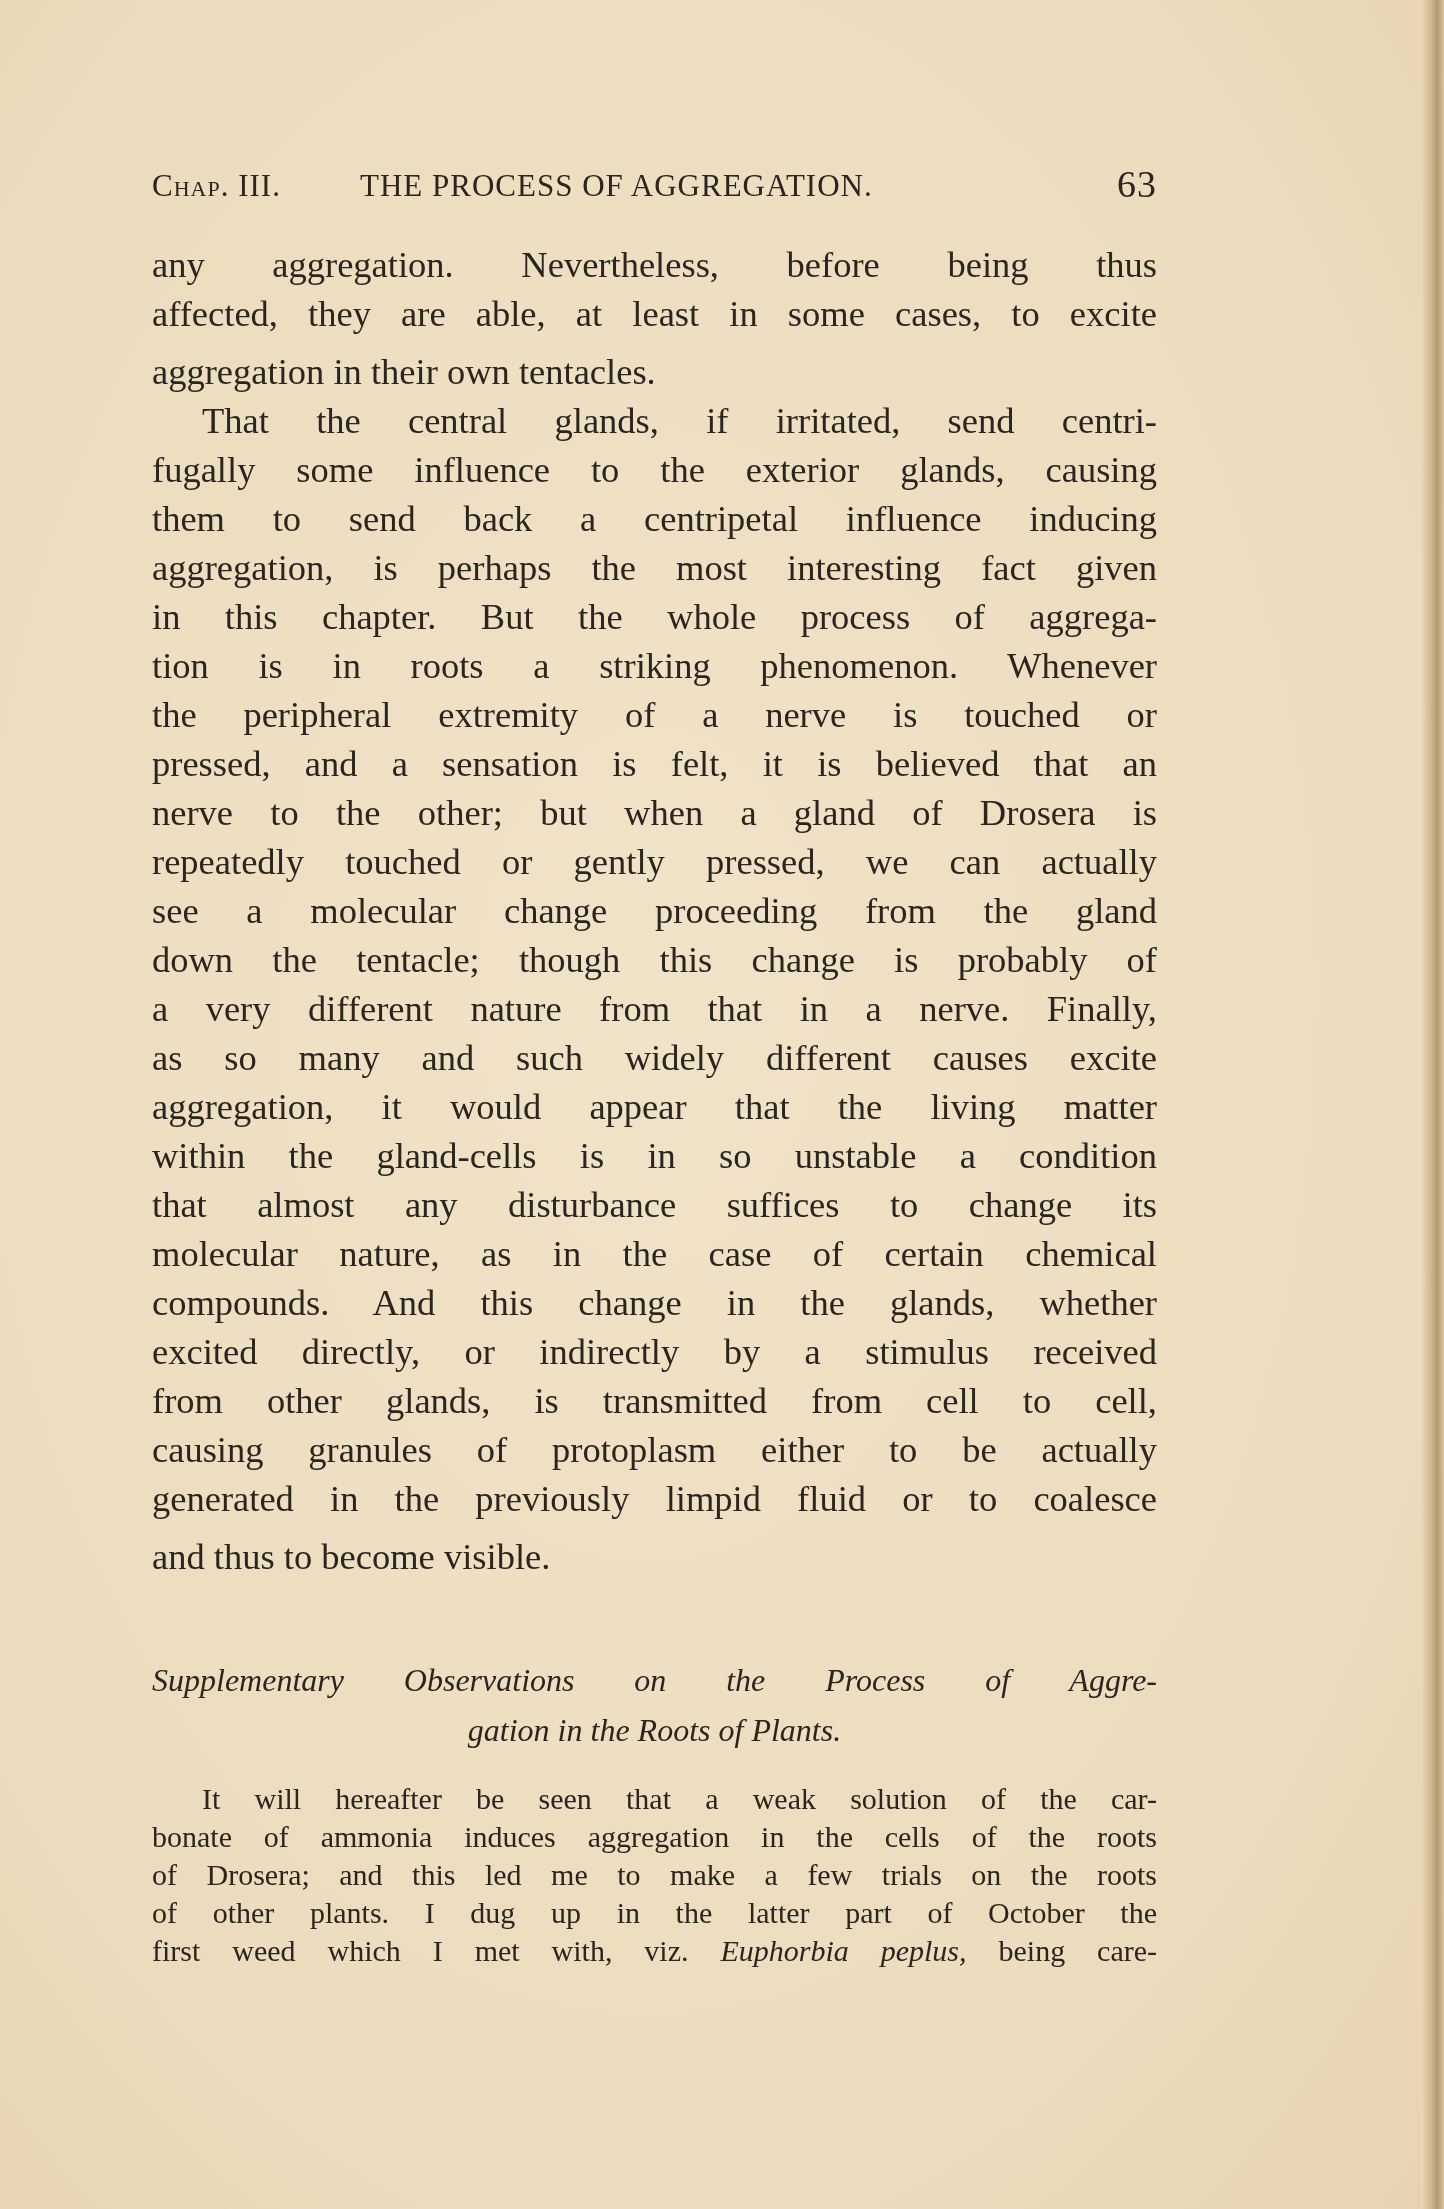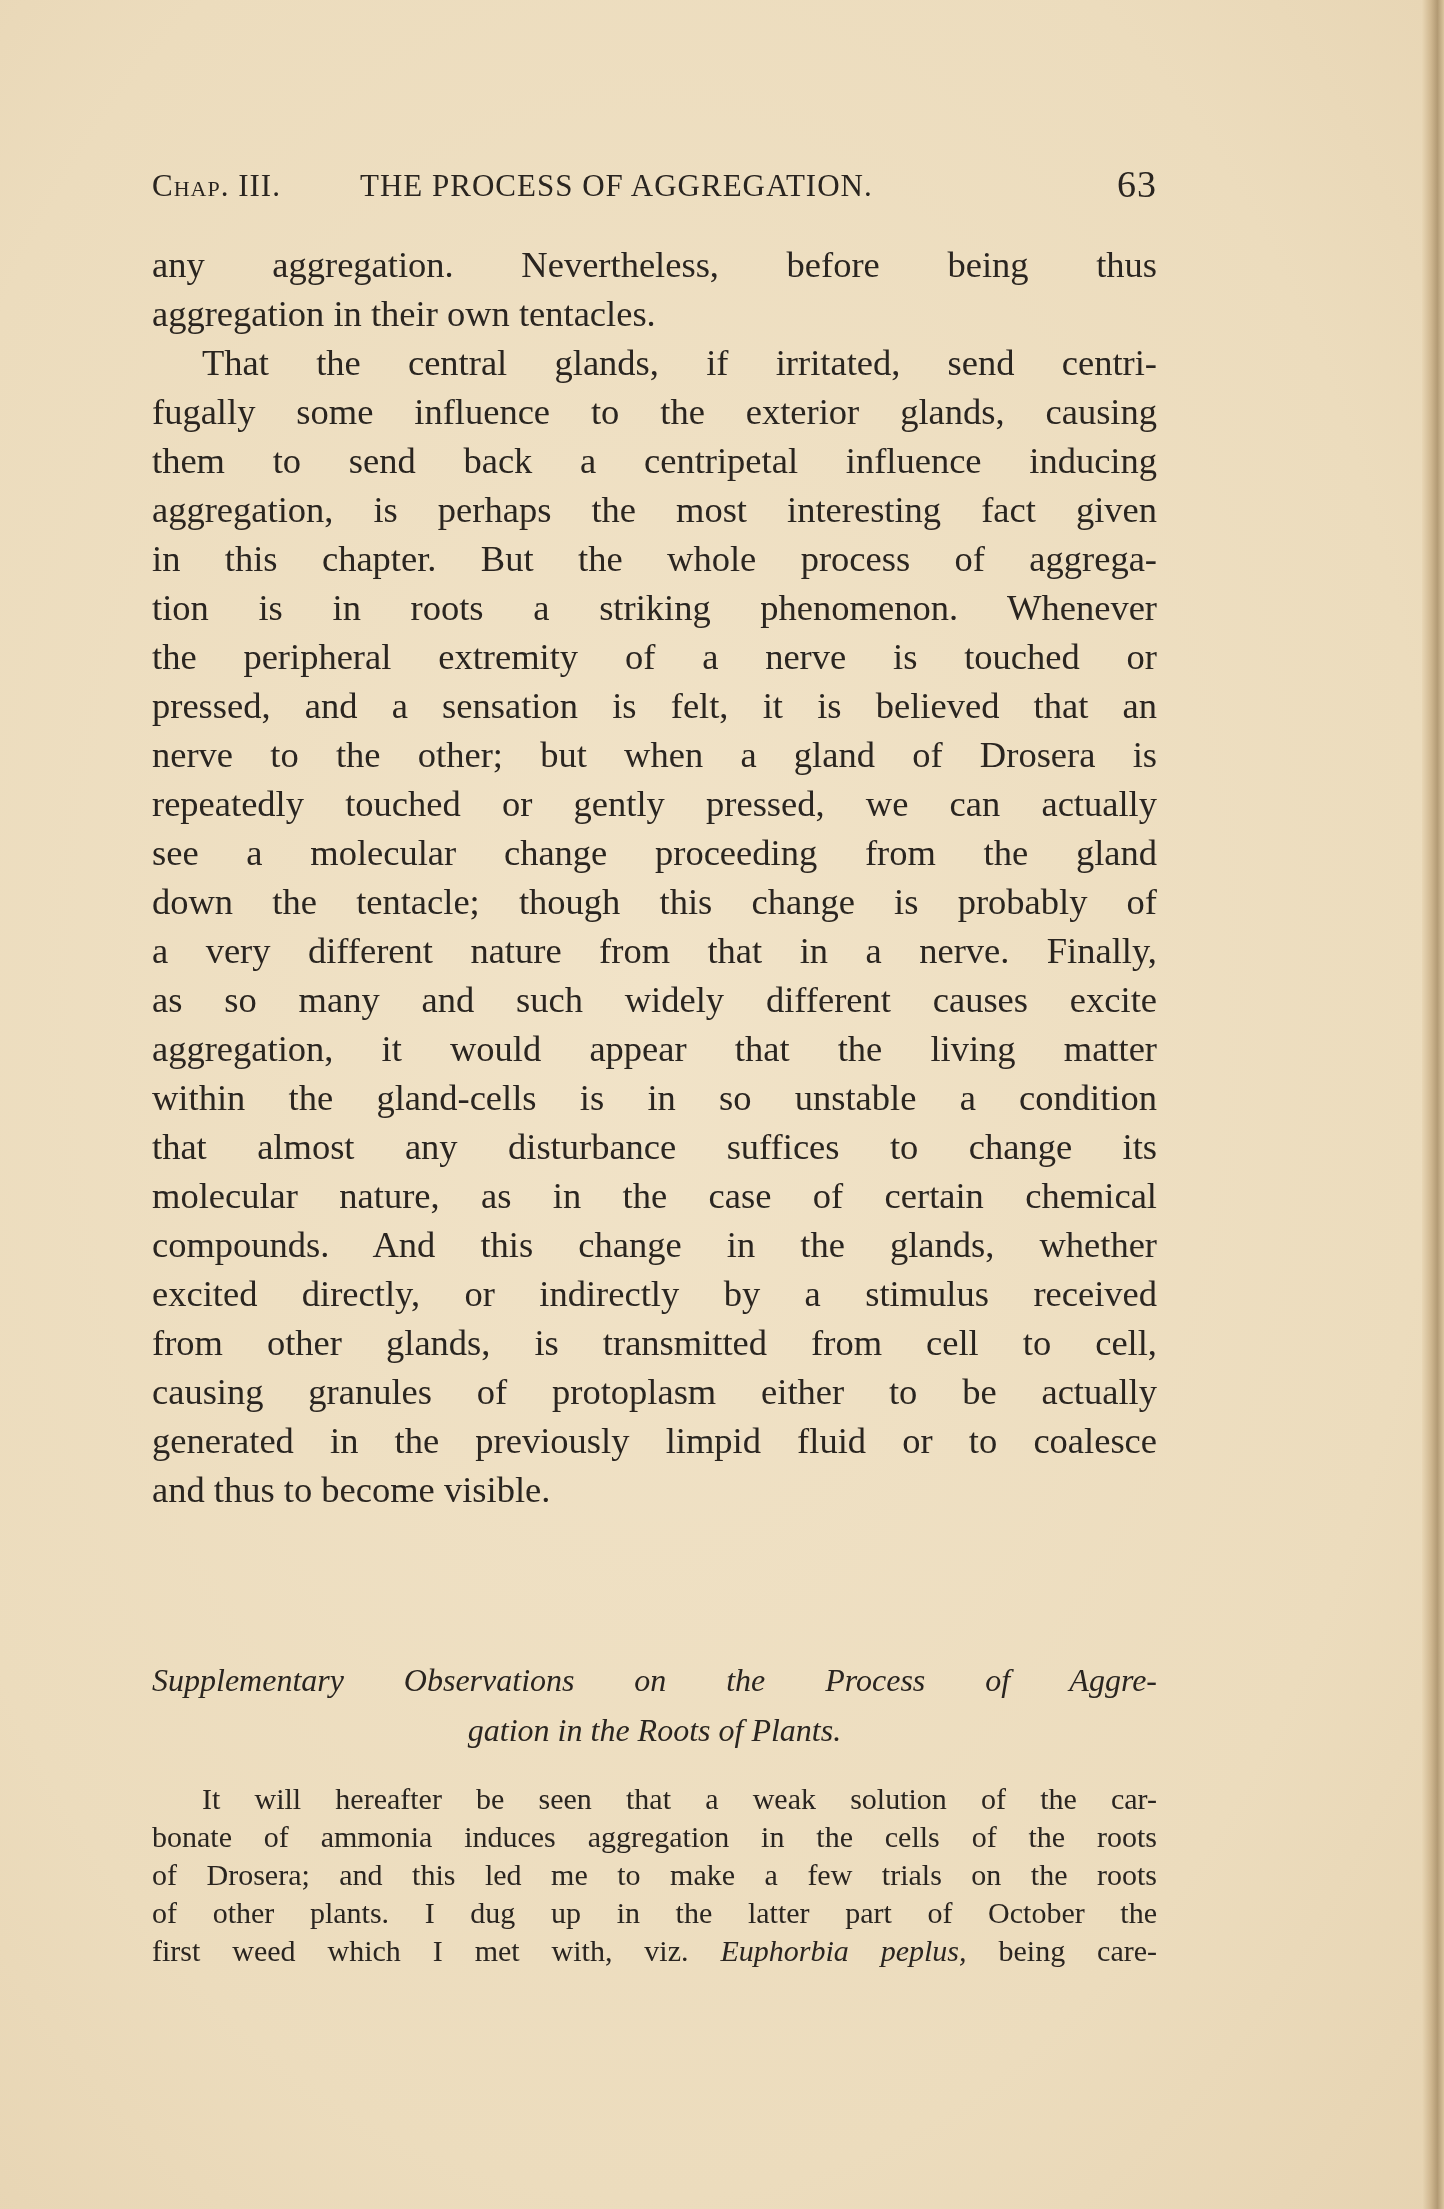--- a/index.html
+++ b/index.html
@@ -28,21 +28,21 @@
   .running-head .title { position: absolute; left: 208px; top: 6px; }
   .running-head .num { position: absolute; right: 0; top: 0; font-size: 38px; text-align: right; }
   .body-text {
     position: absolute; left: 152px; top: 240px; width: 1005px;
     font-family: "Liberation Serif", serif;
     font-size: 36.5px; line-height: 49px;
     text-align: justify;
   }
   .body-text p { margin: 0; }
   .line { display: block; text-align: justify; text-align-last: justify; white-space: nowrap; }
-  .line.last { text-align-last: left; }
+  .line.last { text-align-last: left; margin-top: 9px; }
   .indent { padding-left: 50px; }
   .section-heading {
     position: absolute; left: 152px; top: 1655px; width: 1005px;
     font-family: "Liberation Serif", serif; font-style: italic;
     font-size: 32px; line-height: 50px;
   }
   .section-heading .h1 { display: block; text-align: justify; text-align-last: justify; }
   .section-heading .h2 { display: block; text-align: center; }
   .small-text {
     position: absolute; left: 152px; top: 1780px; width: 1005px;
@@ -60,20 +60,21 @@
 
   <div class="running-head">
     <span class="chap">Chap. III.</span>
     <span class="title">THE PROCESS OF AGGREGATION.</span>
     <span class="num">63</span>
   </div>
 
   <div class="body-text">
     <p>
       <span class="line">any aggregation. Nevertheless, before being thus</span>
+      <span class="line">affected, they are able, at least in some cases, to excite</span>
       <span class="line last">aggregation in their own tentacles.</span>
     </p>
     <p>
       <span class="line indent">That the central glands, if irritated, send centri-</span>
       <span class="line">fugally some influence to the exterior glands, causing</span>
       <span class="line">them to send back a centripetal influence inducing</span>
       <span class="line">aggregation, is perhaps the most interesting fact given</span>
       <span class="line">in this chapter. But the whole process of aggrega-</span>
       <span class="line">tion is in roots a striking phenomenon. Whenever</span>
       <span class="line">the peripheral extremity of a nerve is touched or</span>

